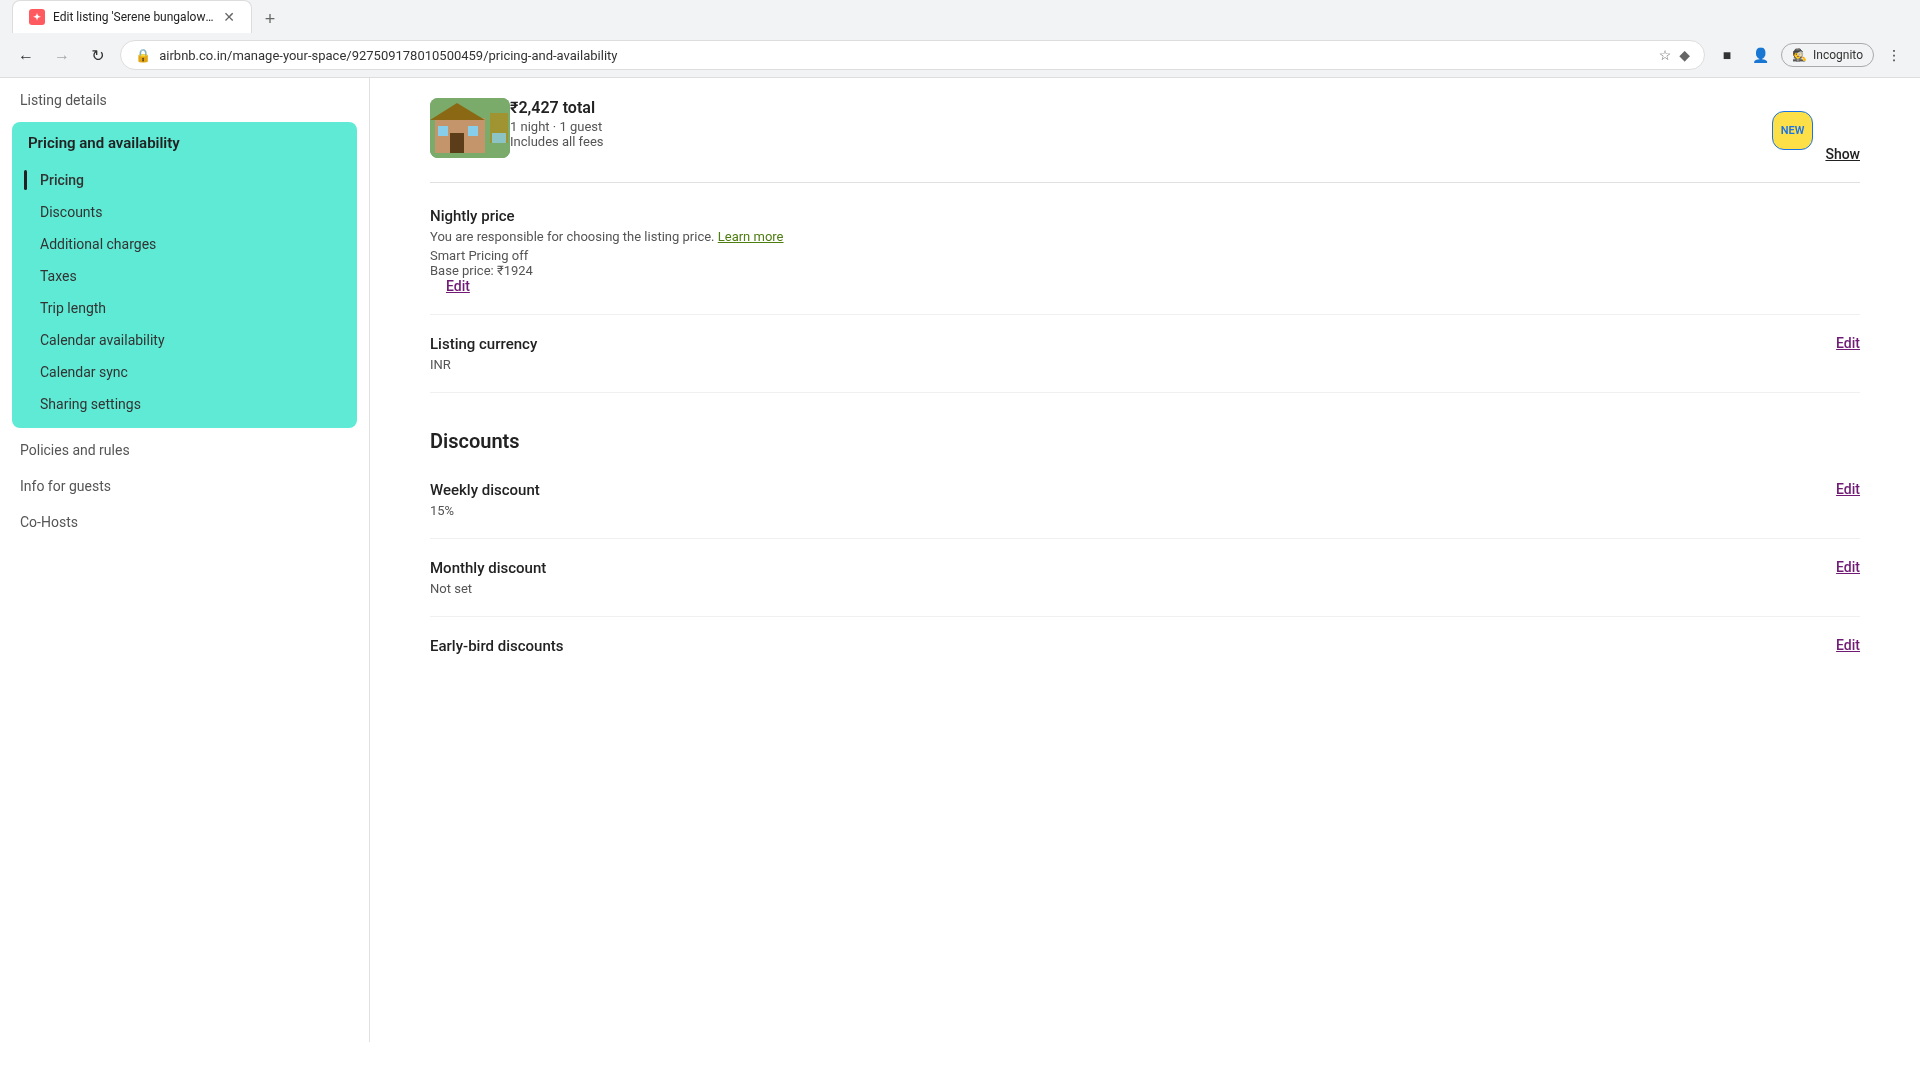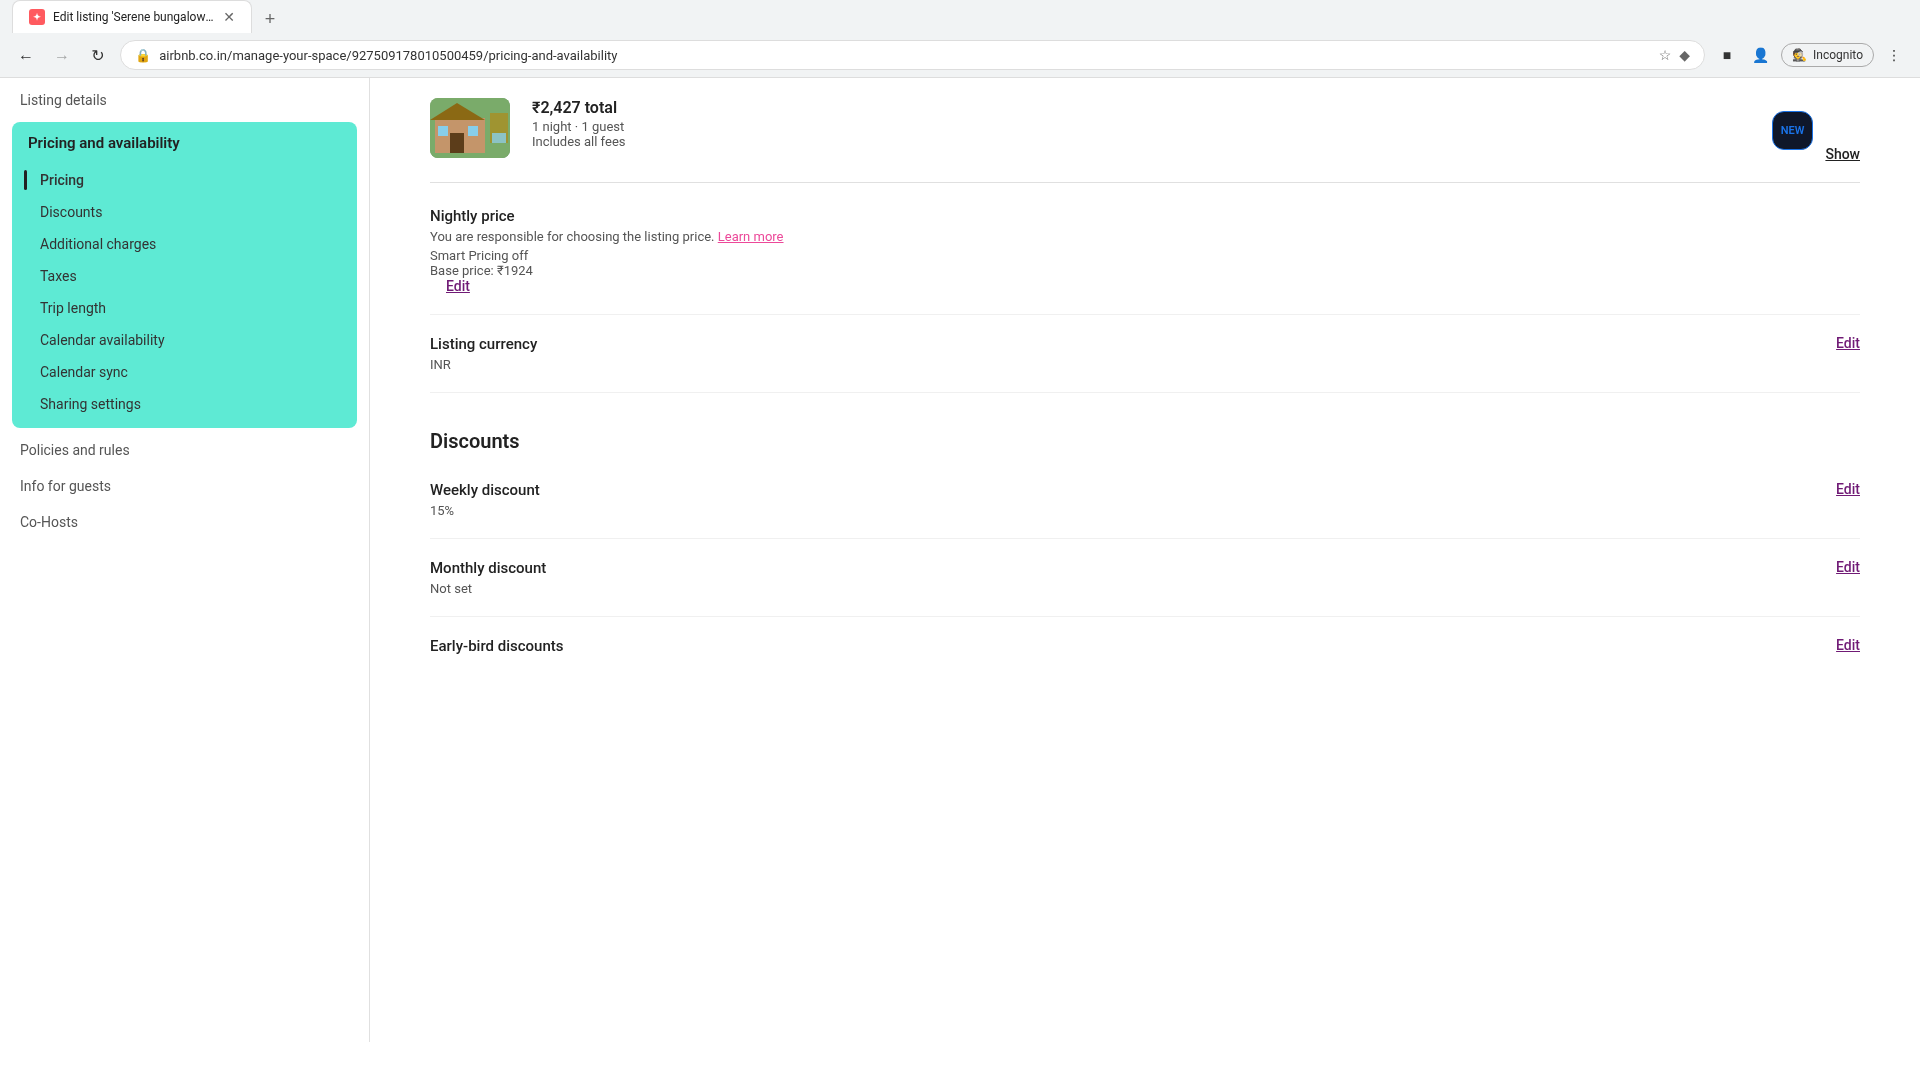--- a/index.html
+++ b/index.html
@@ -34,41 +34,41 @@
     .sidebar-subitems { padding: 0 0 8px 0; }
     .sidebar-subitem { display: flex; align-items: center; padding: 8px 16px 8px 28px; font-size: 14px; color: #333; cursor: pointer; position: relative; }
     .sidebar-subitem.active-item { font-weight: 500; }
     .sidebar-subitem.active-item::before { content: ''; position: absolute; left: 12px; top: 50%; transform: translateY(-50%); width: 3px; height: 20px; background: #222; border-radius: 2px; }
 
     
     .main-content { flex: 1; padding: 0 60px; overflow-y: auto; }
 
     
     .preview-section { padding: 20px 0; border-bottom: 1px solid #e0e0e0; display: flex; align-items: flex-start; justify-content: space-between; }
-    .preview-left { display: flex; align-items: flex-start; gap: 22px; }
+    .preview-left { display: flex; align-items: flex-start; gap: 0; }
     .preview-image { width: 80px; height: 60px; border-radius: 8px; overflow: hidden; background: #c8d8c0; flex-shrink: 0; }
     .preview-image-inner { width: 100%; height: 100%; background: linear-gradient(135deg, #8aab7c 0%, #6b9e6b 50%, #5c8a5c 100%); display: flex; align-items: center; justify-content: center; }
     .preview-info { }
     .preview-price { font-size: 16px; font-weight: 600; color: #222; }
     .preview-nights { font-size: 13px; color: #555; margin-top: 2px; }
     .preview-fees { font-size: 13px; color: #555; }
     .preview-right { display: flex; align-items: center; gap: 12px; }
-    .new-badge { background: #0f172a; color: #1a73e8; border: 1px solid #1a73e8; border-radius: 12px; padding: 12px 8px; font-size: 11px; font-weight: 600; }
+    .new-badge { background: #fde047; color: #1a73e8; border: 1px solid #1a73e8; border-radius: 12px; padding: 12px 8px; font-size: 11px; font-weight: 600; }
     .show-link { font-size: 14px; color: #222; text-decoration: underline; cursor: pointer; font-weight: 500; margin-top: 48px; }
 
     
     .content-section { padding: 28px 0; border-bottom: 1px solid #e0e0e0; }
     .content-section:last-child { border-bottom: none; }
     .section-row { display: flex; align-items: flex-start; justify-content: space-between; padding: 20px 0; border-bottom: 1px solid #f0f0f0; }
     .section-row:last-child { border-bottom: none; }
     .row-info { flex: 1; }
     .row-title { font-size: 15px; font-weight: 500; color: #222; margin-bottom: 4px; }
     .row-desc { font-size: 13px; color: #555; margin-bottom: 4px; }
     .row-sub { font-size: 13px; color: #555; }
-    .learn-more { color: #ec4899; text-decoration: underline; cursor: pointer; }
+    .learn-more { color: #4d7c0f; text-decoration: underline; cursor: pointer; }
     .edit-link { font-size: 14px; color: #701a75; text-decoration: underline; cursor: pointer; font-weight: 500; flex-shrink: 0; margin-left: 16px; }
 
     .discounts-section-title { font-size: 20px; font-weight: 600; color: #222; margin-bottom: 8px; padding-top: 8px; }
     .early-bird-row { display: flex; align-items: flex-start; justify-content: space-between; padding: 20px 0; }
     .early-bird-title { font-size: 15px; font-weight: 500; color: #222; }
   </style>
 </head>
 <body>
 
 <div class="browser-chrome">

